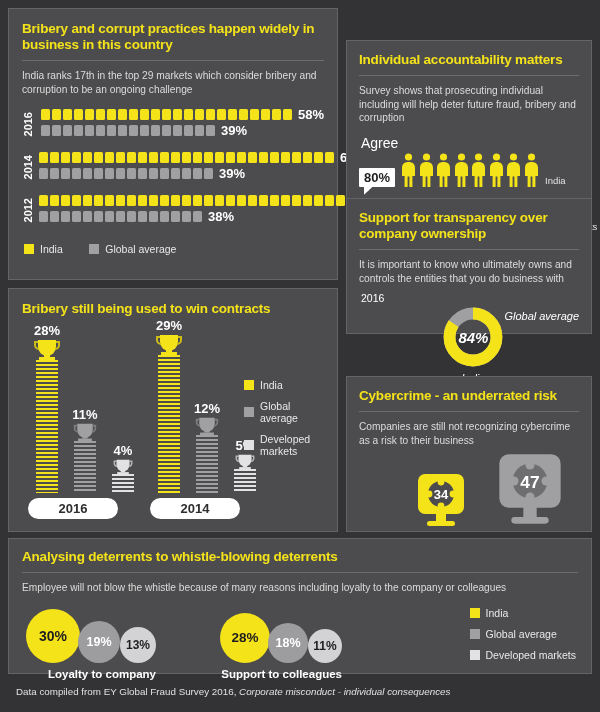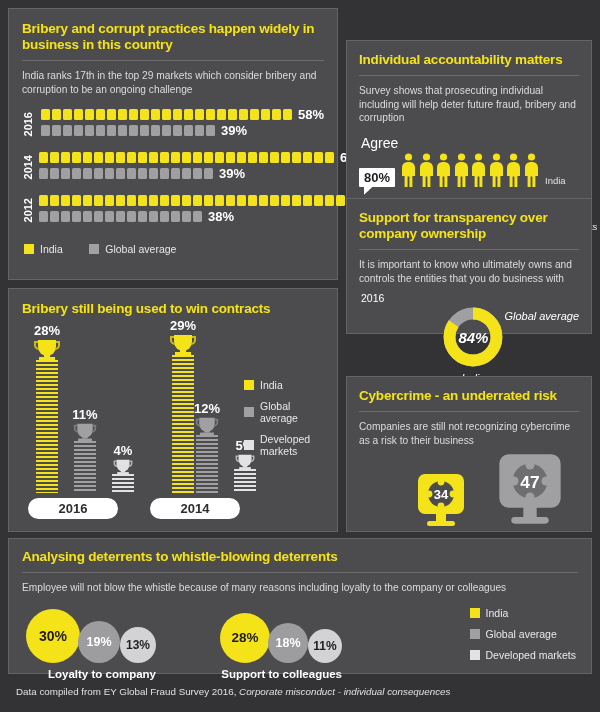--- a/index.html
+++ b/index.html
@@ -371,21 +371,21 @@
             <path d="M24 2h4v4a5 5 0 0 1-5 5V9a3 3 0 0 0 3-3V4h-2z" fill="#b6b6b8"></path>
             <rect x="12" y="15" width="6" height="3" fill="#e2e2e4"></rect>
             <rect x="7" y="18" width="16" height="4" fill="#e2e2e4"></rect>
           </svg>
           <div class="tbar w" style="width:22px;height:19px;"></div>
         </div>
         <div class="yearPill" style="left:0;width:90px;">2016</div>
       </div>
 
       <div class="tgroup" style="left:128px;width:118px;height:100%;">
-        <div class="tbar-wrap" style="left:16px;width:34px;">
+        <div class="tbar-wrap" style="left:2px;width:34px;">
           <div class="tval">29%</div>
           <svg class="cup" width="30" height="22" viewBox="0 0 30 22">
             <path d="M6 1h18v7a9 9 0 0 1-18 0z" fill="#f5e31a"></path>
             <path d="M6 2H2v4a5 5 0 0 0 5 5V9a3 3 0 0 1-3-3V4h2z" fill="#cbbc18"></path>
             <path d="M24 2h4v4a5 5 0 0 1-5 5V9a3 3 0 0 0 3-3V4h-2z" fill="#cbbc18"></path>
             <rect x="12" y="15" width="6" height="3" fill="#f5e31a"></rect>
             <rect x="7" y="18" width="16" height="4" fill="#f5e31a"></rect>
           </svg>
           <div class="tbar y" style="width:22px;height:138px;"></div>
         </div>

